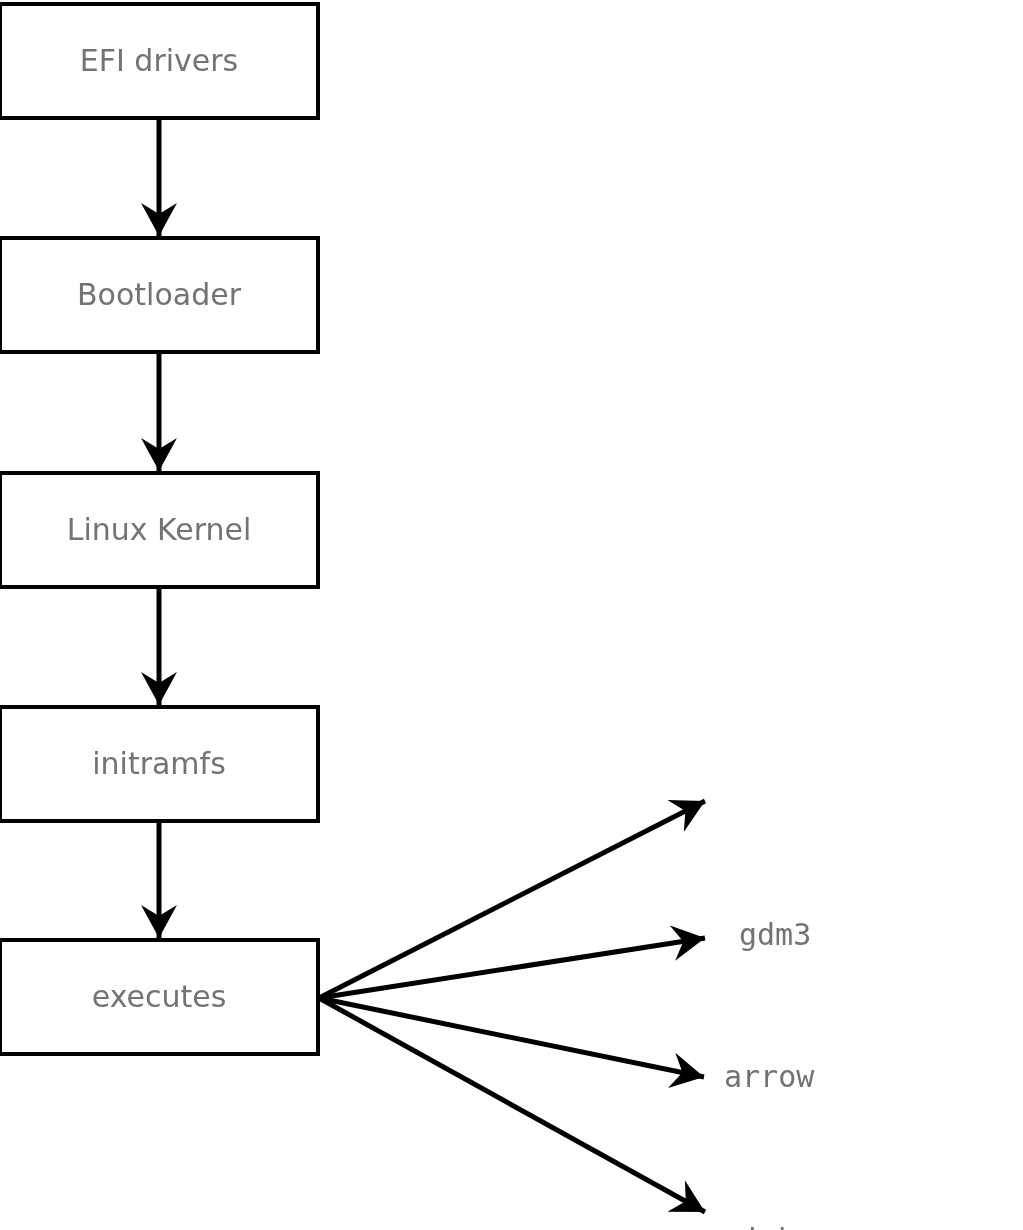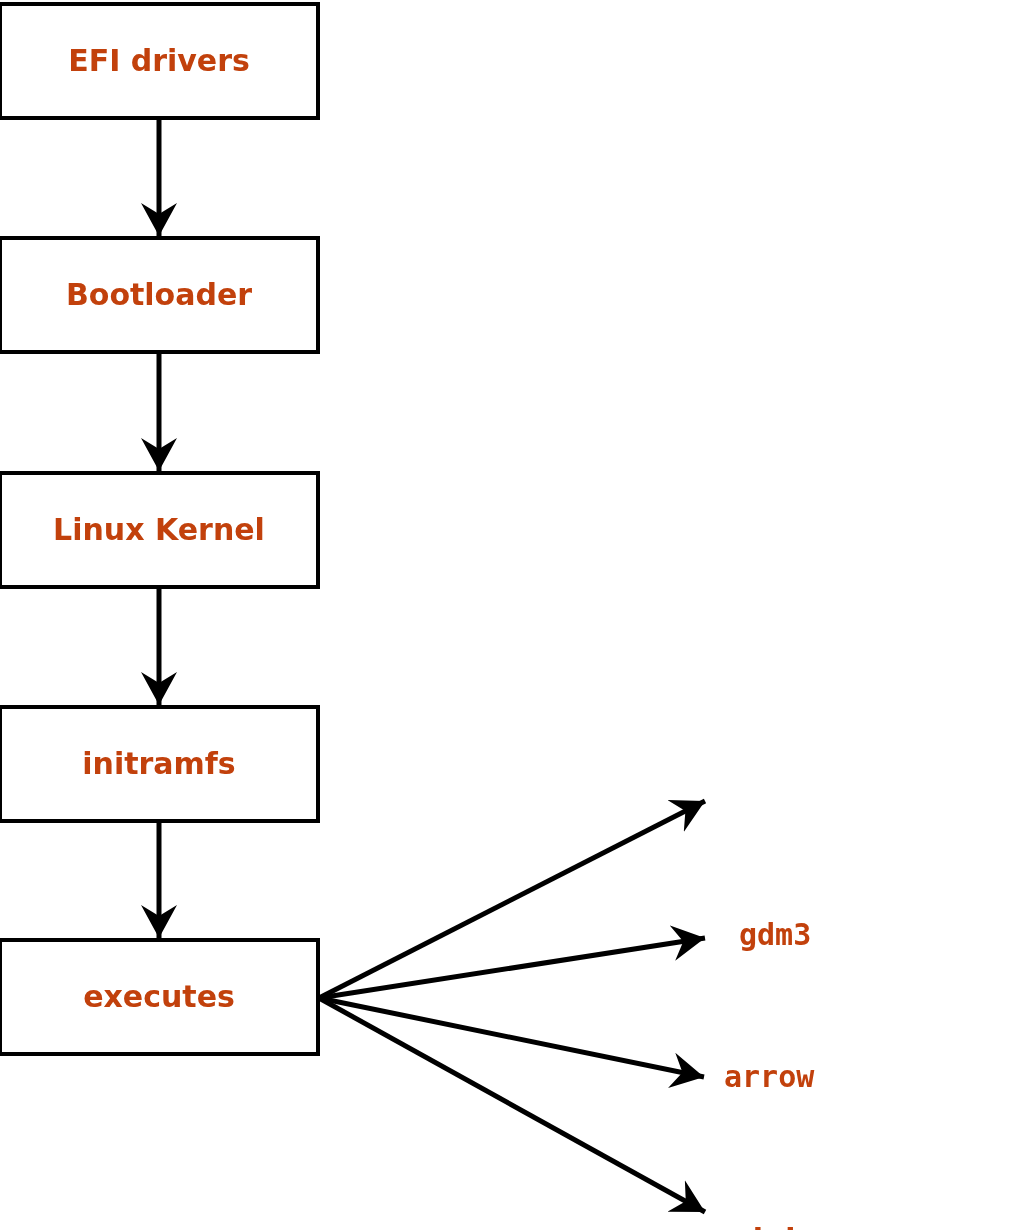--- a/index.html
+++ b/index.html
@@ -7,22 +7,21 @@
     padding: 0;
     background: #ffffff;
   }
   .canvas {
     position: relative;
     width: 913px;
     height: 1230px;
     background: #ffffff;
     overflow: hidden;
     font-family: "DejaVu Sans", sans-serif;
-    color: #c2410c;
-    font-weight: bold;
+    color: #737373;
   }
   .arrows-layer {
     position: absolute;
     left: 0;
     top: 0;
     width: 1023px;
     height: 1230px;
   }
   .arrows-layer line {
     stroke: #000000;

